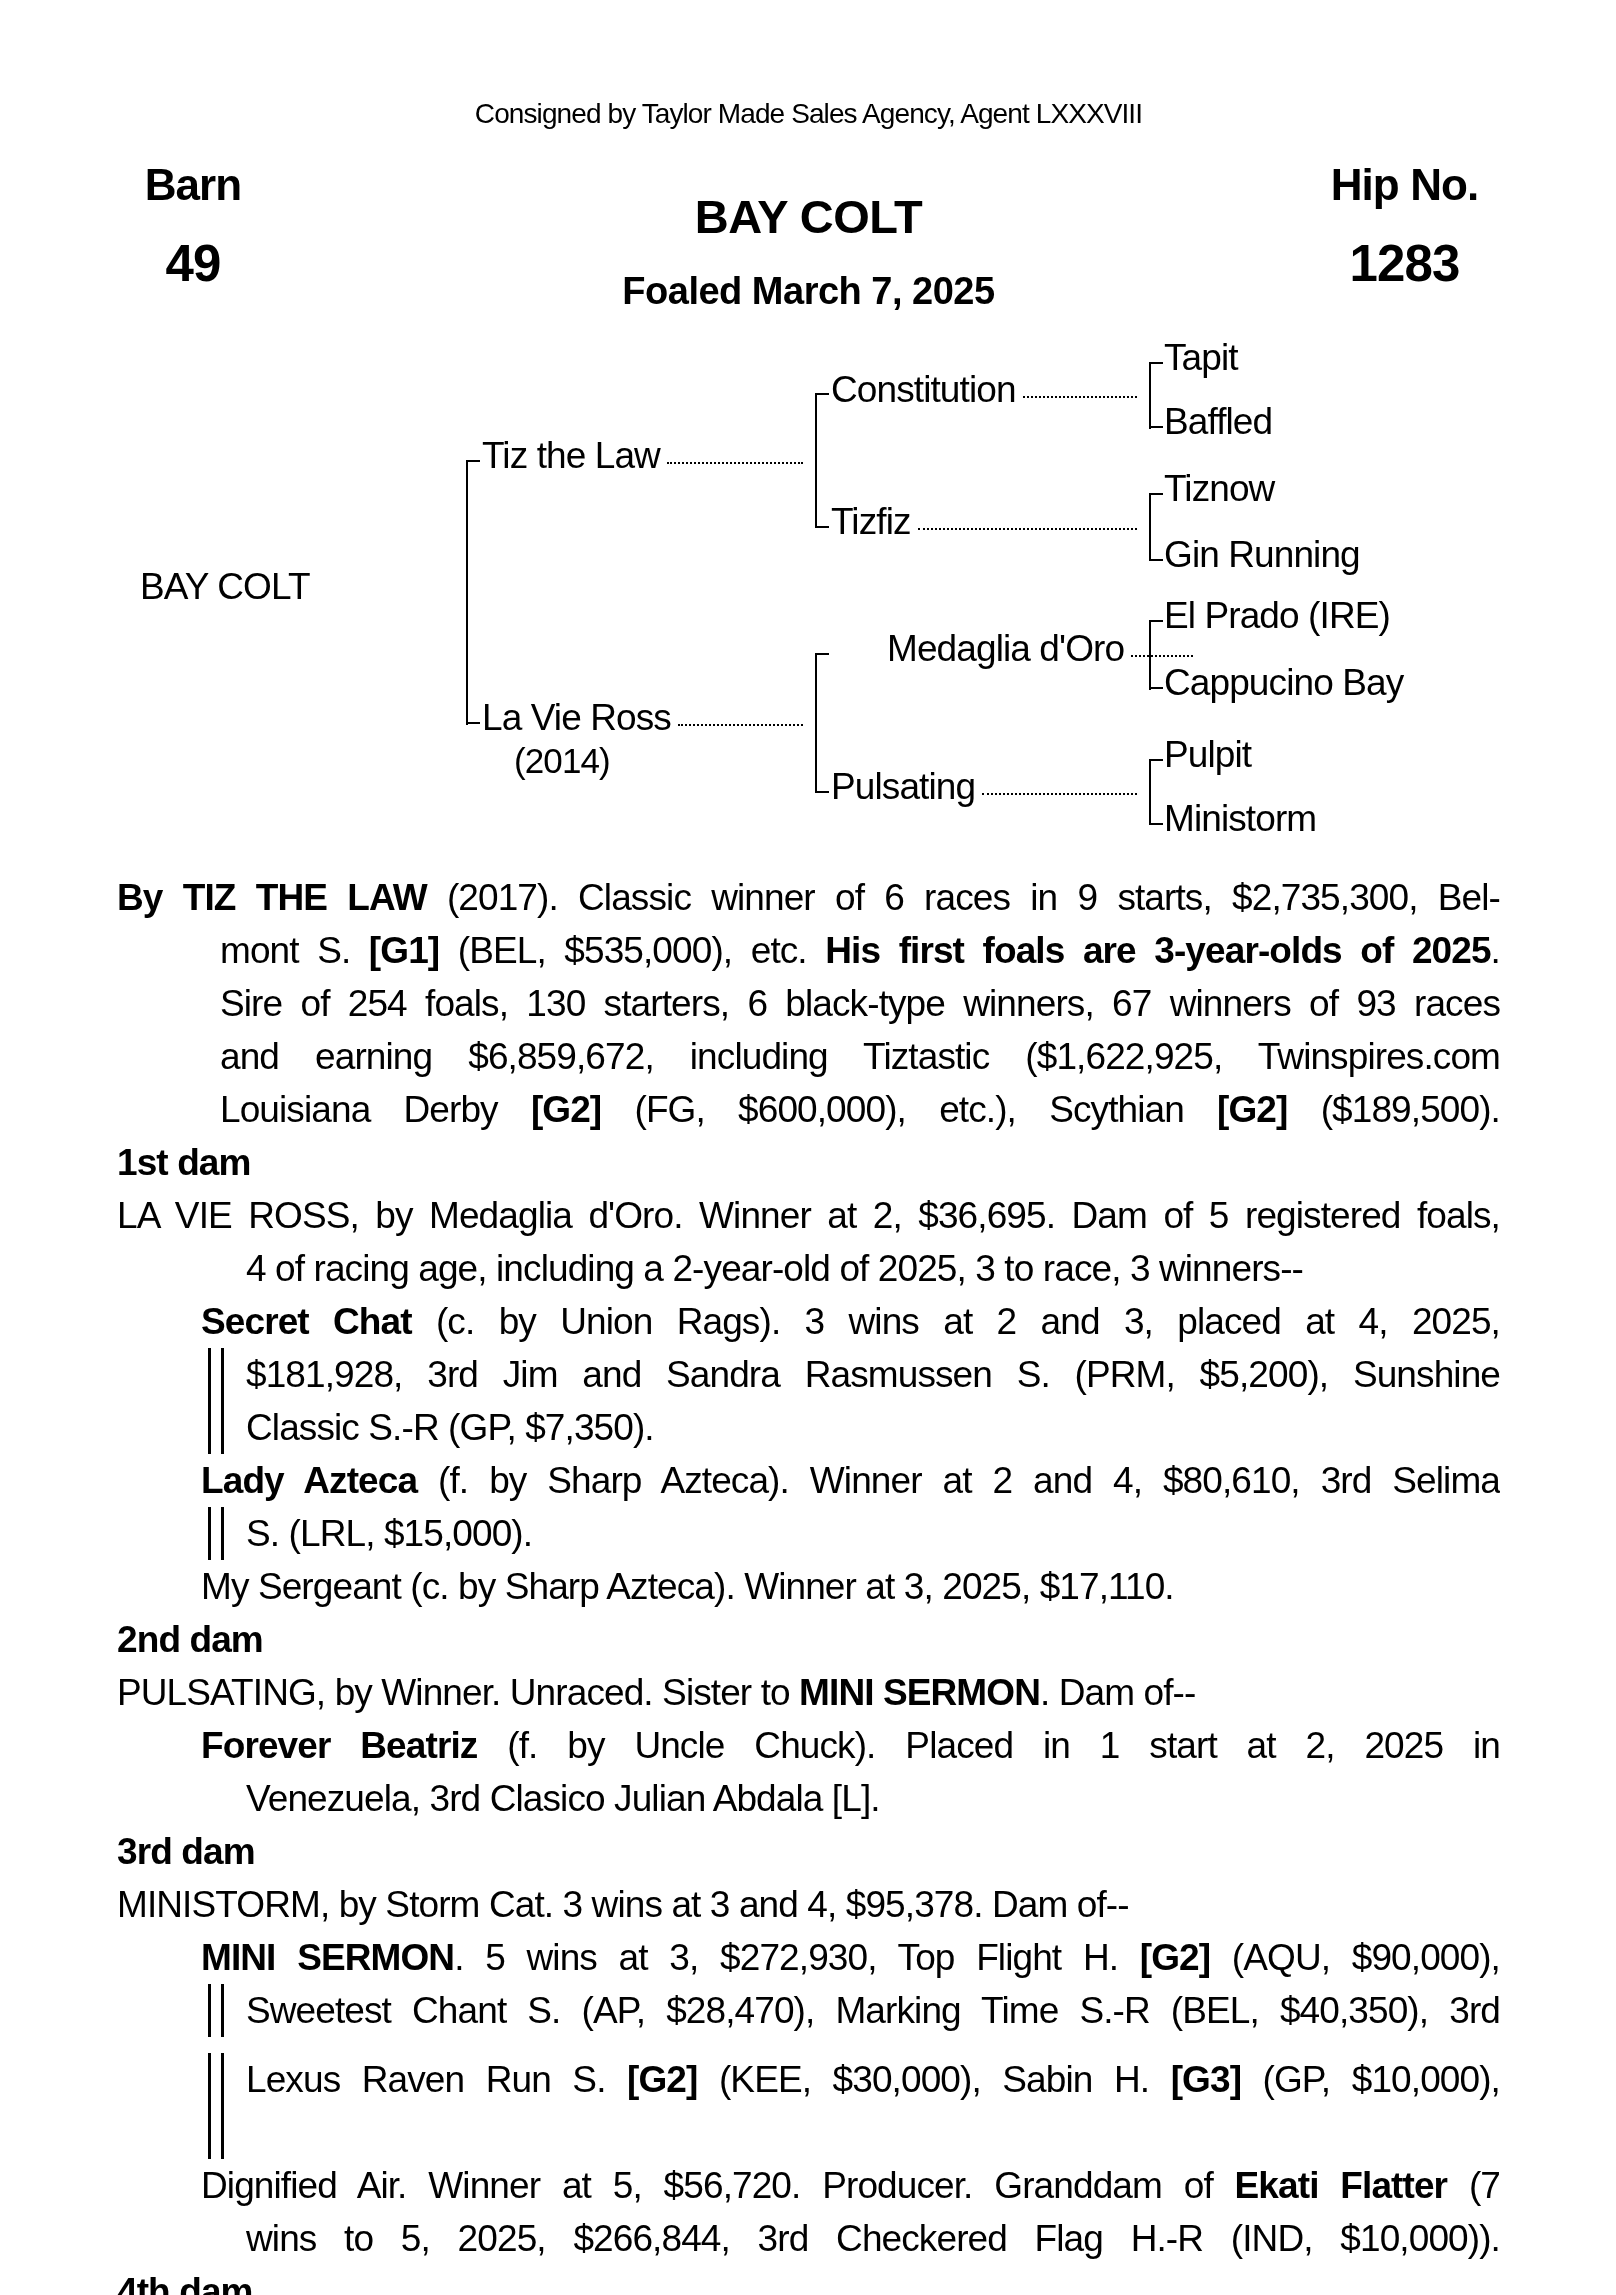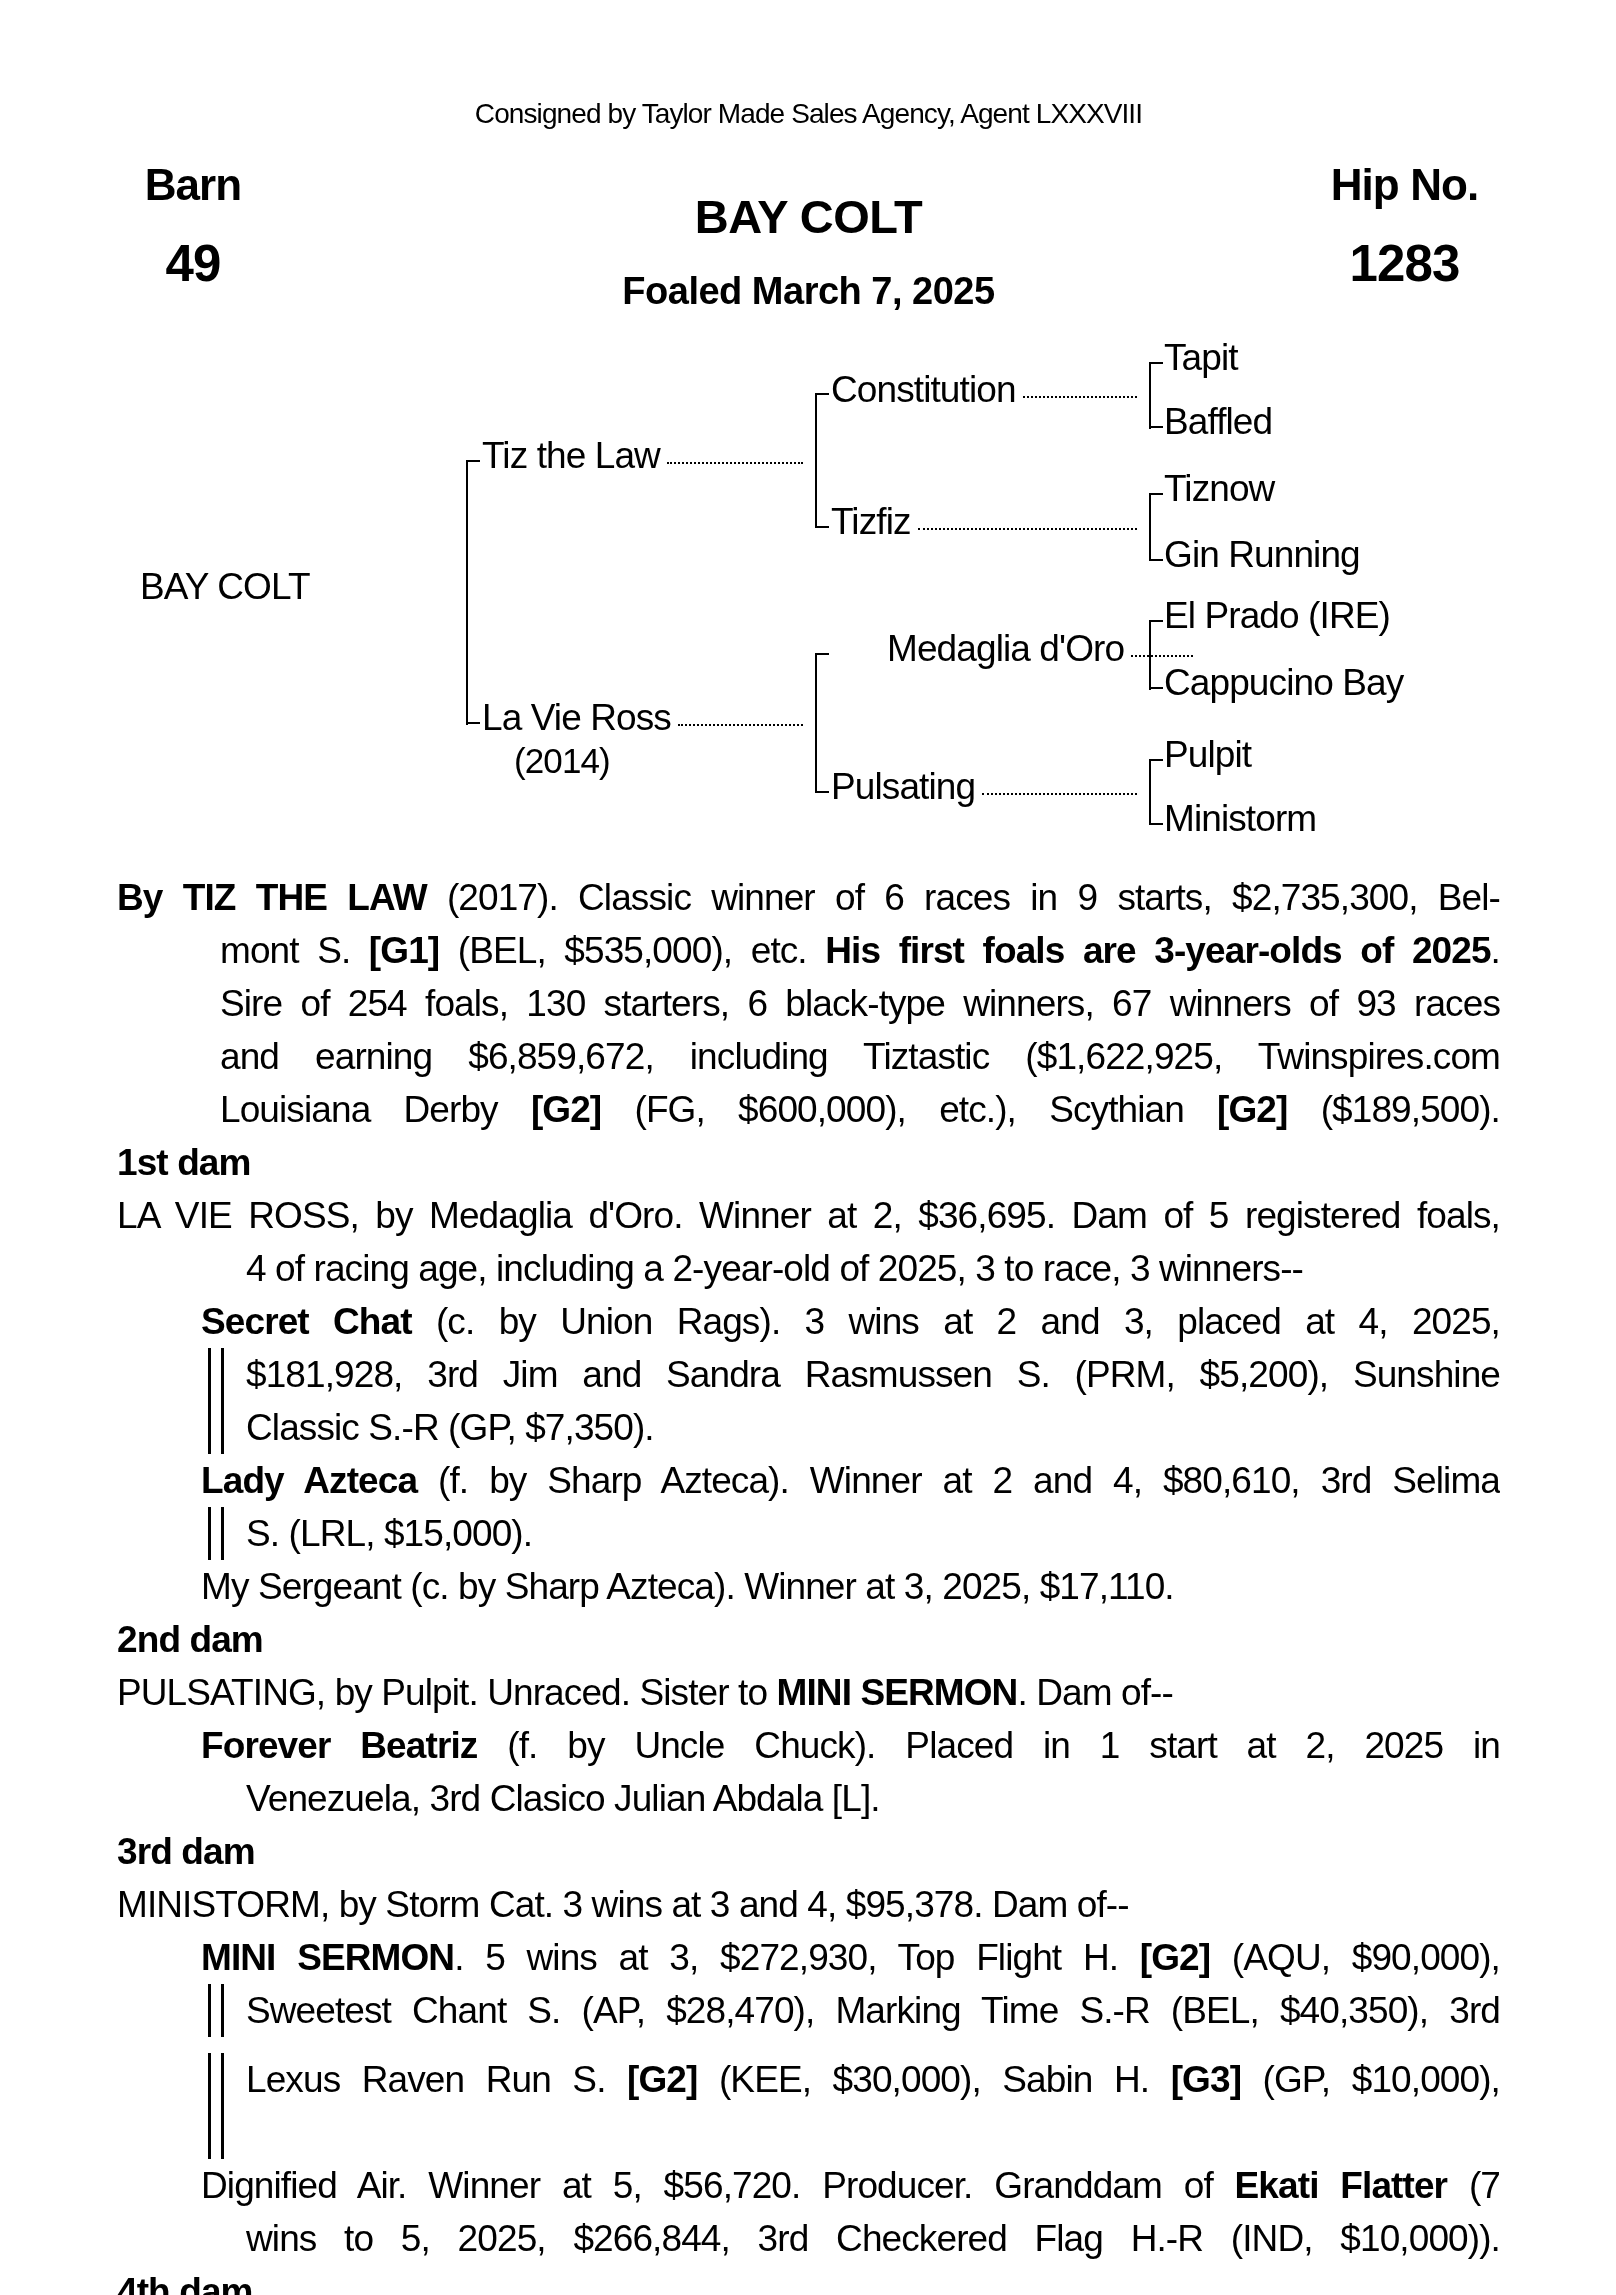--- a/index.html
+++ b/index.html
@@ -136,21 +136,21 @@
       <div class="tl" style="padding-left: 0px;"><span class="b">1st dam</span></div>
       <div class="tl j" style="padding-left: 0px;"><span class="n">LA VIE ROSS, by Medaglia d'Oro. Winner at 2, $36,695. Dam of 5 registered foals,</span></div>
       <div class="tl" style="padding-left: 129px;"><span class="n">4 of racing age, including a 2-year-old of 2025, 3 to race, 3 winners--</span></div>
       <div class="tl j" style="padding-left: 84px;"><span class="b">Secret Chat </span><span class="n">(c. by Union Rags). 3 wins at 2 and 3, placed at 4, 2025,</span></div>
       <div class="tl j" style="padding-left: 129px;"><span class="bars"></span><span class="n">$181,928, 3rd Jim and Sandra Rasmussen S. (PRM, $5,200), Sunshine</span></div>
       <div class="tl" style="padding-left: 129px;"><span class="bars"></span><span class="n">Classic S.-R (GP, $7,350).</span></div>
       <div class="tl j" style="padding-left: 84px;"><span class="b">Lady Azteca </span><span class="n">(f. by Sharp Azteca). Winner at 2 and 4, $80,610, 3rd Selima</span></div>
       <div class="tl" style="padding-left: 129px;"><span class="bars"></span><span class="n">S. (LRL, $15,000).</span></div>
       <div class="tl" style="padding-left: 84px;"><span class="n">My Sergeant (c. by Sharp Azteca). Winner at 3, 2025, $17,110.</span></div>
       <div class="tl" style="padding-left: 0px;"><span class="b">2nd dam</span></div>
-      <div class="tl" style="padding-left: 0px;"><span class="n">PULSATING, by Pulpit. Unraced. Sister to </span><span class="b">MINI SERMON</span><span class="n">. Dam of--</span></div>
+      <div class="tl" style="padding-left: 0px;"><span class="n">PULSATING, by Winner. Unraced. Sister to </span><span class="b">MINI SERMON</span><span class="n">. Dam of--</span></div>
       <div class="tl j" style="padding-left: 84px;"><span class="b">Forever Beatriz </span><span class="n">(f. by Uncle Chuck). Placed in 1 start at 2, 2025 in</span></div>
       <div class="tl" style="padding-left: 129px;"><span class="n">Venezuela, 3rd Clasico Julian Abdala [L].</span></div>
       <div class="tl" style="padding-left: 0px;"><span class="b">3rd dam</span></div>
       <div class="tl" style="padding-left: 0px;"><span class="n">MINISTORM, by Storm Cat. 3 wins at 3 and 4, $95,378. Dam of--</span></div>
       <div class="tl j" style="padding-left: 84px;"><span class="b">MINI SERMON</span><span class="n">. 5 wins at 3, $272,930, Top Flight H. </span><span class="b">[G2]</span><span class="n"> (AQU, $90,000),</span></div>
       <div class="tl j" style="padding-left: 129px;"><span class="bars"></span><span class="n">Sweetest Chant S. (AP, $28,470), Marking Time S.-R (BEL, $40,350), 3rd</span></div>
       <div class="tl j" style="padding-left: 129px; margin-top: 16px;"><span class="bars"></span><span class="n">Lexus Raven Run S. </span><span class="b">[G2]</span><span class="n"> (KEE, $30,000), Sabin H. </span><span class="b">[G3]</span><span class="n"> (GP, $10,000),</span></div>
       <div class="tl" style="padding-left: 129px;"><span class="bars"></span></div>
       <div class="tl j" style="padding-left: 84px;"><span class="n">Dignified Air. Winner at 5, $56,720. Producer. Granddam of </span><span class="b">Ekati Flatter</span><span class="n"> (7</span></div>
       <div class="tl j" style="padding-left: 129px;"><span class="n">wins to 5, 2025, $266,844, 3rd Checkered Flag H.-R (IND, $10,000)).</span></div>

